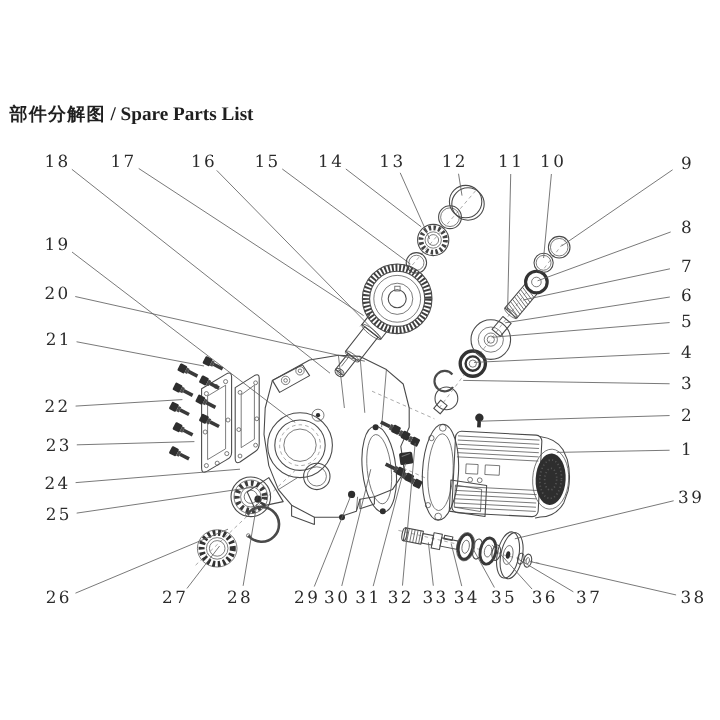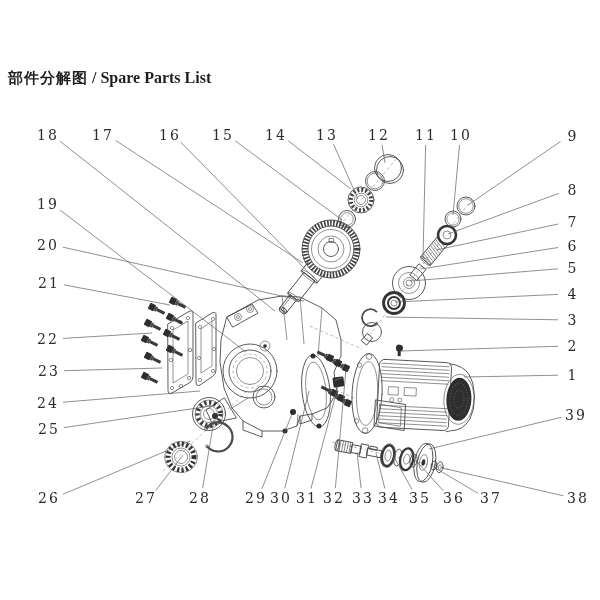--- a/index.html
+++ b/index.html
@@ -1,18 +1,18 @@
 <!DOCTYPE html>
 <html><head>
 <meta charset="utf-8">
 <style>
   html,body{margin:0;padding:0;background:#ffffff;}
   .stage{position:relative;width:600px;height:600px;background:#ffffff;overflow:hidden;
          font-family:"DejaVu Serif","Liberation Serif",serif;}
-  .title{position:absolute;left:8px;top:68px;white-space:nowrap;color:#1f1f1f;}
+  .title{position:absolute;left:8px;top:85px;white-space:nowrap;color:#1f1f1f;}
   .title .zh{font-family:"DejaVu Sans","Liberation Sans",sans-serif;font-weight:bold;font-size:15px;letter-spacing:1px;}
   .title .en{font-family:"Liberation Serif","DejaVu Serif",serif;font-weight:600;font-size:16px;}
   svg{position:absolute;left:0;top:0;}
   .art{stroke:#4a4a4a;fill:none;stroke-width:0.9;stroke-linejoin:round;stroke-linecap:round;}
   .thin{stroke:#4a4a4a;fill:none;stroke-width:0.6;}
   .dash{stroke:#8a8a8a;fill:none;stroke-width:0.6;stroke-dasharray:3,2.6;}
   .dark{fill:#2e2e2e;stroke:none;}
   .callout-num{font-family:"DejaVu Serif","Liberation Serif",serif;font-size:14px;fill:#2b2b2b;
                letter-spacing:2px;text-anchor:middle;}
   .leader{stroke:#5f5f5f;stroke-width:0.7;fill:none;}

